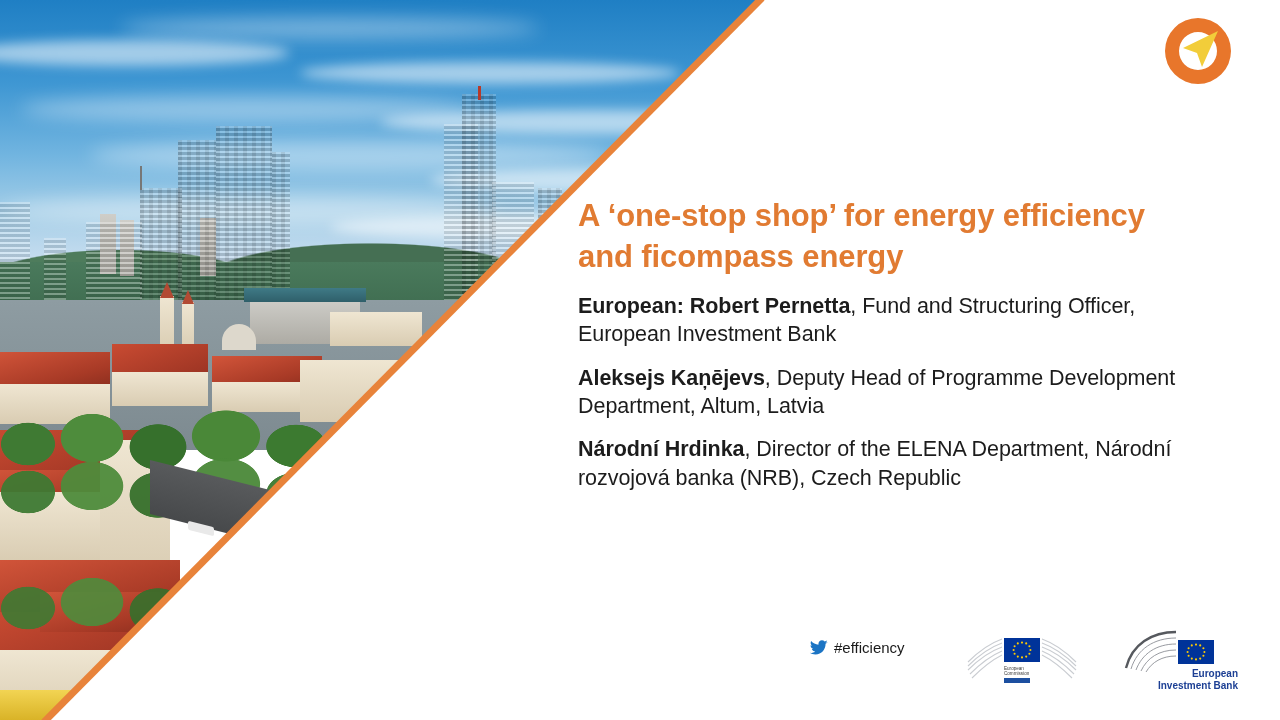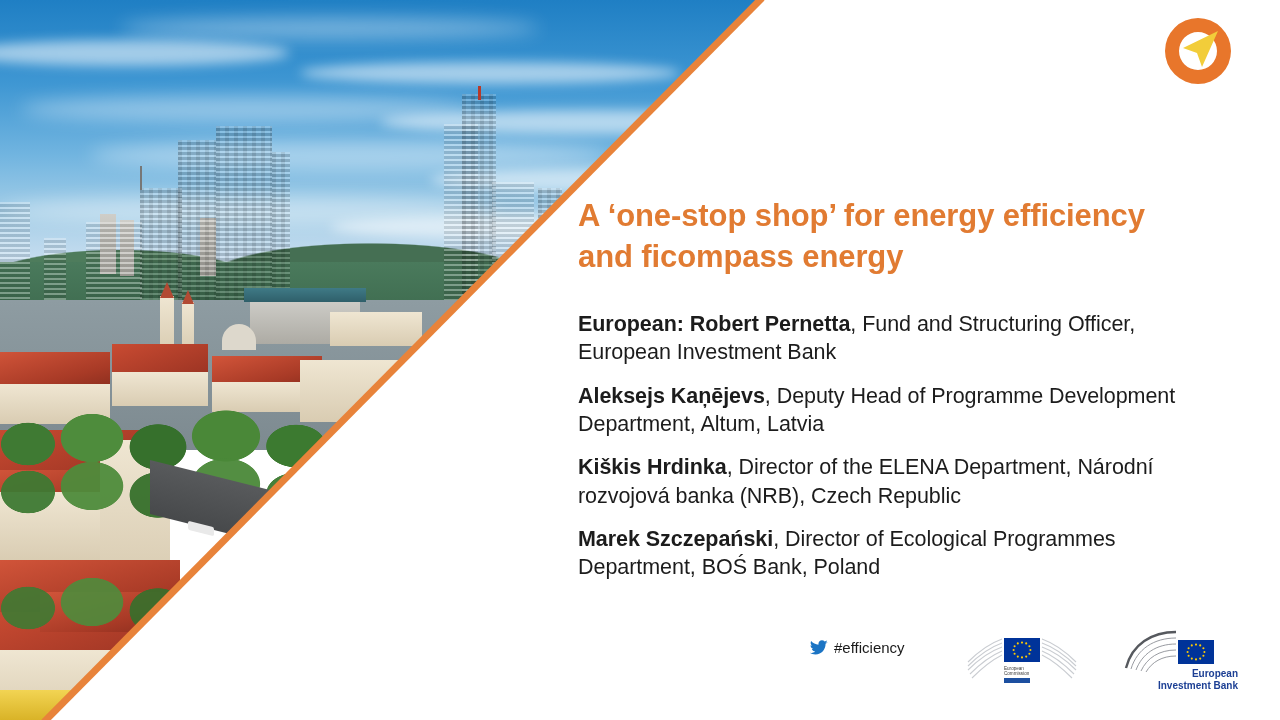--- a/index.html
+++ b/index.html
@@ -122,21 +122,21 @@
   .content {
     position:absolute;
     left:578px; top:196px; width:648px;
   }
   .title {
     color:#E17B32;
     font-size:31px;
     font-weight:bold;
     line-height:1.32;
     letter-spacing:-0.1px;
-    margin-bottom:32px;
+    margin-bottom:14px;
   }
   .title .tline { display:block; }
 
   .speaker {
     font-size:21.5px;
     line-height:1.32;
     color:#1c1c1c;
     margin-bottom:15px;
     letter-spacing:-0.05px;
   }
@@ -276,23 +276,22 @@
     <h1 class="title">
       <span class="tline">A ‘one-stop shop’ for energy efficiency</span>
       <span class="tline">and ficompass energy</span>
     </h1>
 
     <p class="speaker"><span class="nm">European: Robert Pernetta</span><span>, Fund and Structuring Officer, European Investment Bank</span></p>
 
     <p class="speaker"><span class="nm">Aleksejs Kaņējevs</span><span>, Deputy Head of Programme Development Department, Altum, Latvia</span></p>
 
 
-    <p class="speaker"><span class="nm">Kiškis Hrdinka</span><span>, Director of the ELENA Department, Národní rozvojová banka (NRB), Czech Republic</span></p>
-
-    <p class="speaker"><span class="nm">Marek Szczepański</span><span>, Director of Ecological Programmes Department, BOŚ Bank, Poland</span></p>
+    <p class="speaker"><span class="nm">Národní Hrdinka</span><span>, Director of the ELENA Department, Národní rozvojová banka (NRB), Czech Republic</span></p>
+
 
   </div>
 
   <div class="hashtag">
     <svg class="tw" viewBox="0 0 24 20">
       <path fill="#1B74C4" d="M23.6,2.5c-0.9,0.4-1.8,0.6-2.8,0.8c1-0.6,1.8-1.6,2.1-2.7c-0.9,0.6-2,1-3.1,1.2
         C18.9,0.9,17.7,0.3,16.4,0.3c-2.5,0-4.5,2-4.5,4.5c0,0.4,0,0.7,0.1,1C8.3,5.6,4.9,3.8,2.7,1.1C2.3,1.8,2.1,2.6,2.1,3.4
         c0,1.6,0.8,3,2,3.8C3.3,7.1,2.6,6.9,2,6.6c0,0,0,0,0,0.1c0,2.2,1.6,4,3.6,4.4c-0.4,0.1-0.8,0.2-1.2,0.2c-0.3,0-0.6,0-0.8-0.1
         c0.6,1.8,2.2,3.1,4.2,3.1c-1.5,1.2-3.5,1.9-5.6,1.9c-0.4,0-0.7,0-1.1-0.1c2,1.3,4.4,2,6.9,2c8.3,0,12.9-6.9,12.9-12.9
         c0-0.2,0-0.4,0-0.6C22.1,4.3,22.9,3.5,23.6,2.5z"></path>

